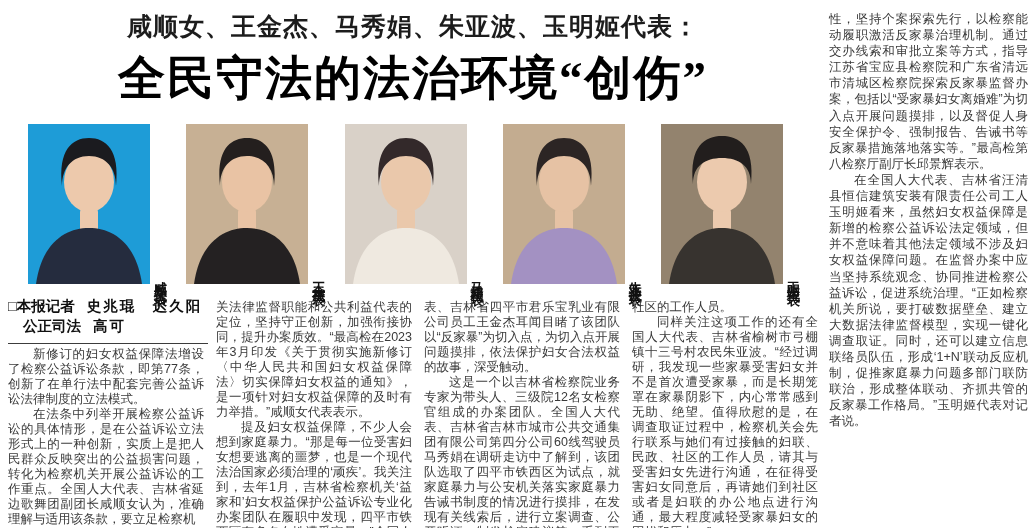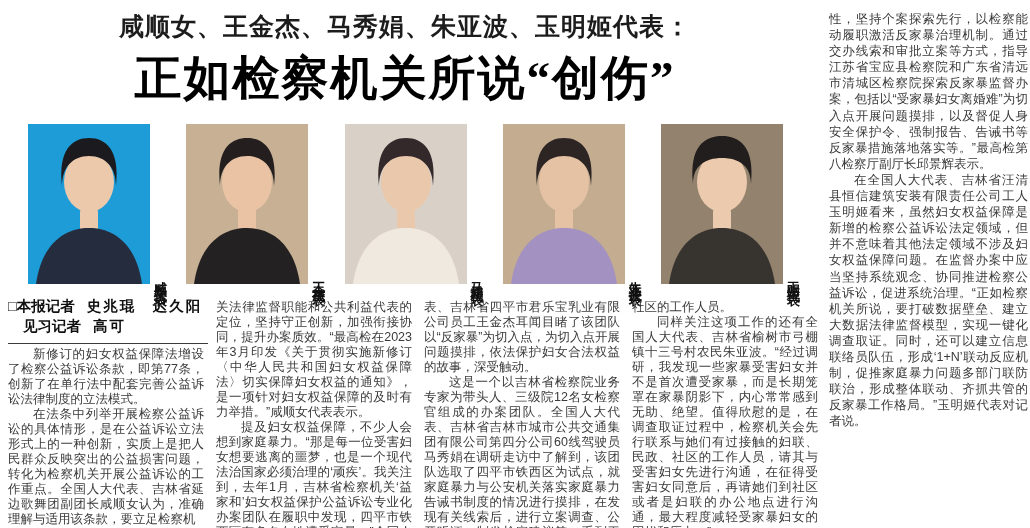--- a/index.html
+++ b/index.html
@@ -2,21 +2,21 @@
 <html><head>
 <meta charset="utf-8">
 <style>
   * { margin:0; padding:0; box-sizing:border-box; }
   html,body { background:#e8e8e8; }
   .page {
     position:relative; width:1030px; height:528px; background:#ffffff;
     font-family:"Liberation Sans", sans-serif; overflow:hidden; margin:0 auto;
   }
   
-  .headline { position:absolute; left:0; top:10px; width:810px; text-align:center; }
+  .headline { position:absolute; left:8px; top:10px; width:810px; text-align:center; }
   .kicker { font-size:25px; font-weight:700; color:#1c1c1c; letter-spacing:1px; }
   .title  { font-family:"Liberation Serif", serif; font-size:47px; font-weight:900;
             color:#000; margin-top:4px; letter-spacing:2px; }
   
   .photo-strip { position:absolute; left:28px; top:124px; width:772px; height:162px;
                  display:flex; justify-content:space-between; }
   .figure { display:flex; }
   .photo { width:122px; height:160px; display:block; }
   .cap { writing-mode:vertical-rl; text-orientation:upright; font-weight:700;
          font-size:13px; letter-spacing:3px; color:#111; align-self:flex-end;
@@ -39,21 +39,21 @@
   .c5 { left:829px; top:11px;  width:199px; }
   .c5 p { line-height:16.1px; }
 </style>
 </head>
 <body>
 
 <div class="page">
 
   <div class="headline">
     <div class="kicker">咸顺女、王金杰、马秀娟、朱亚波、玉明姬代表：</div>
-    <div class="title">正如检察机关所说“创伤”</div>
+    <div class="title">全民守法的法治环境“创伤”</div>
   </div>
 
   <div class="photo-strip">
 
     <div class="figure">
       <svg class="photo" viewBox="0 0 122 160">
         <rect width="122" height="160" fill="#1e9cd7"></rect>
         <rect x="52" y="82" width="18" height="30" rx="6" fill="#edc9ac"></rect>
         <path d="M8 160 C14 118 38 104 61 104 C84 104 108 118 114 160 Z" fill="#252c3e"></path>
         <ellipse cx="61" cy="58" rx="25" ry="30" fill="#edc9ac"></ellipse>
@@ -108,21 +108,21 @@
 
   </div>
 
   <div class="byline">
     <div class="row">
       <span>□</span>
         <span>本报记者</span>
       <span class="names">史兆琨　迟久阳</span>
     </div>
     <div class="row row2">
-      <span>见习记者</span>
+      <span>公正司法</span>
       <span class="names">高可</span>
     </div>
   </div>
 
   <div class="col c1">
     <p class="ind">新修订的妇女权益保障法增设了检察公益诉讼条款，即第77条，创新了在单行法中配套完善公益诉讼法律制度的立法模式。</p>
     <p class="ind">在法条中列举开展检察公益诉讼的具体情形，是在公益诉讼立法形式上的一种创新，实质上是把人民群众反映突出的公益损害问题，转化为检察机关开展公益诉讼的工作重点。全国人大代表、吉林省延边歌舞团副团长咸顺女认为，准确理解与适用该条款，要立足检察机</p>
   </div>
 
   <div class="col c2">

